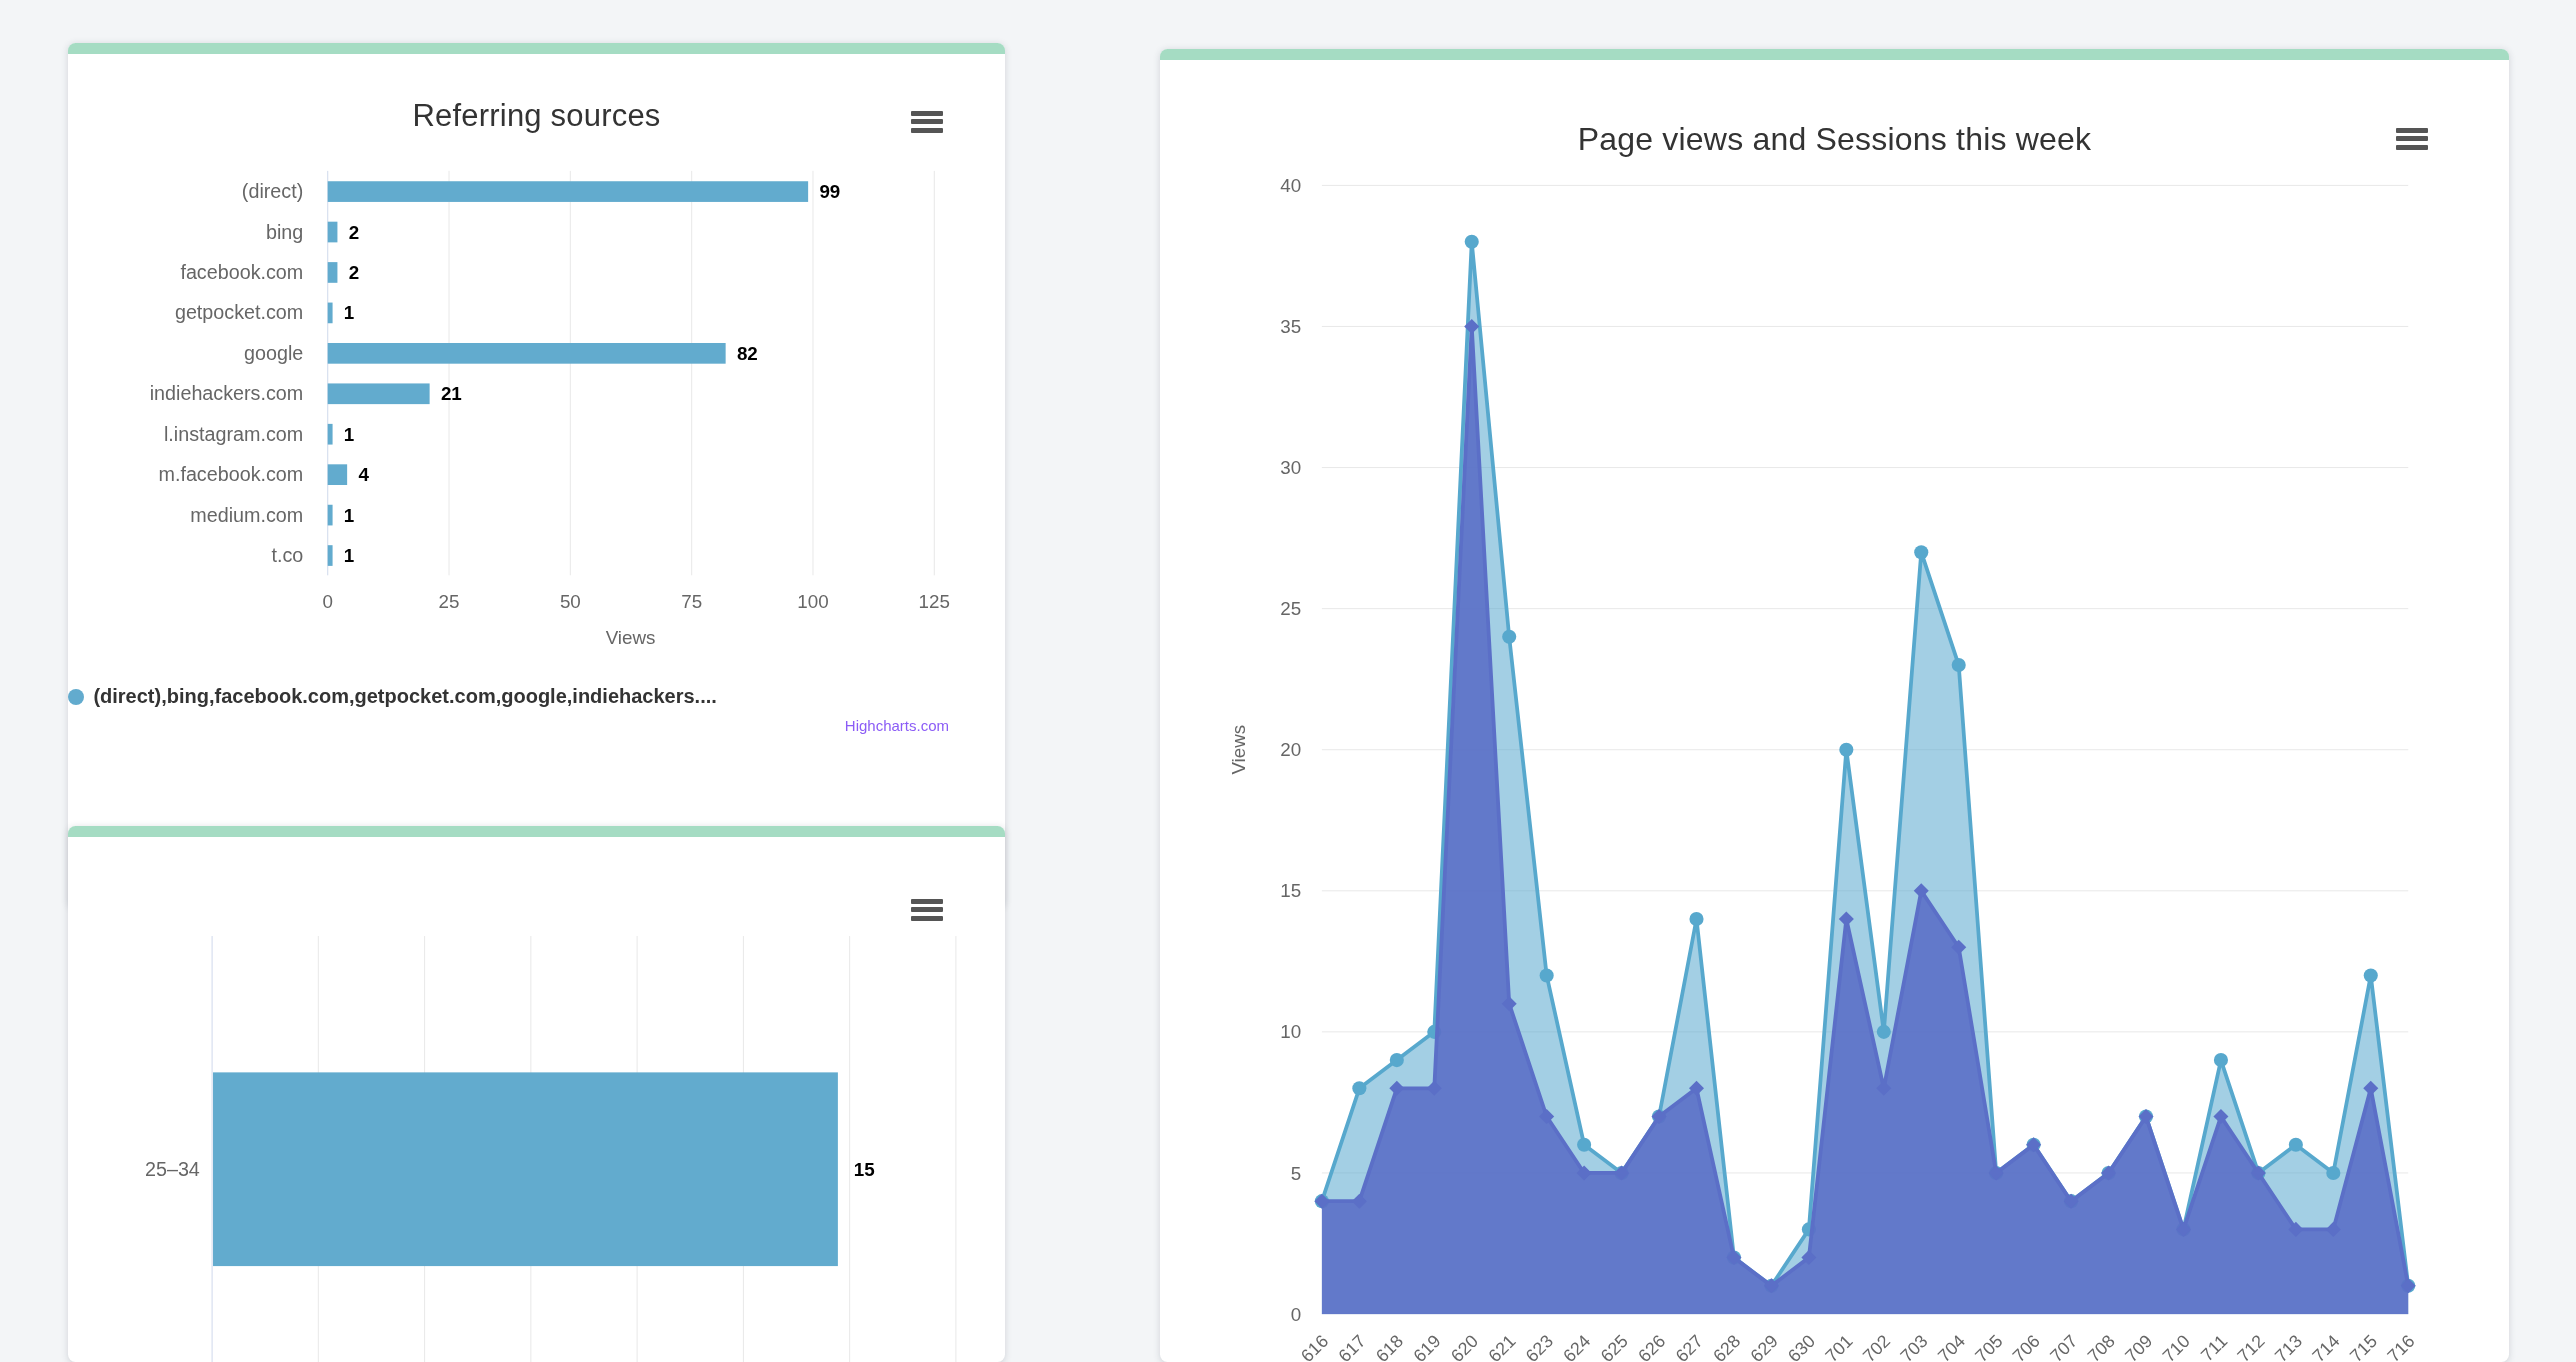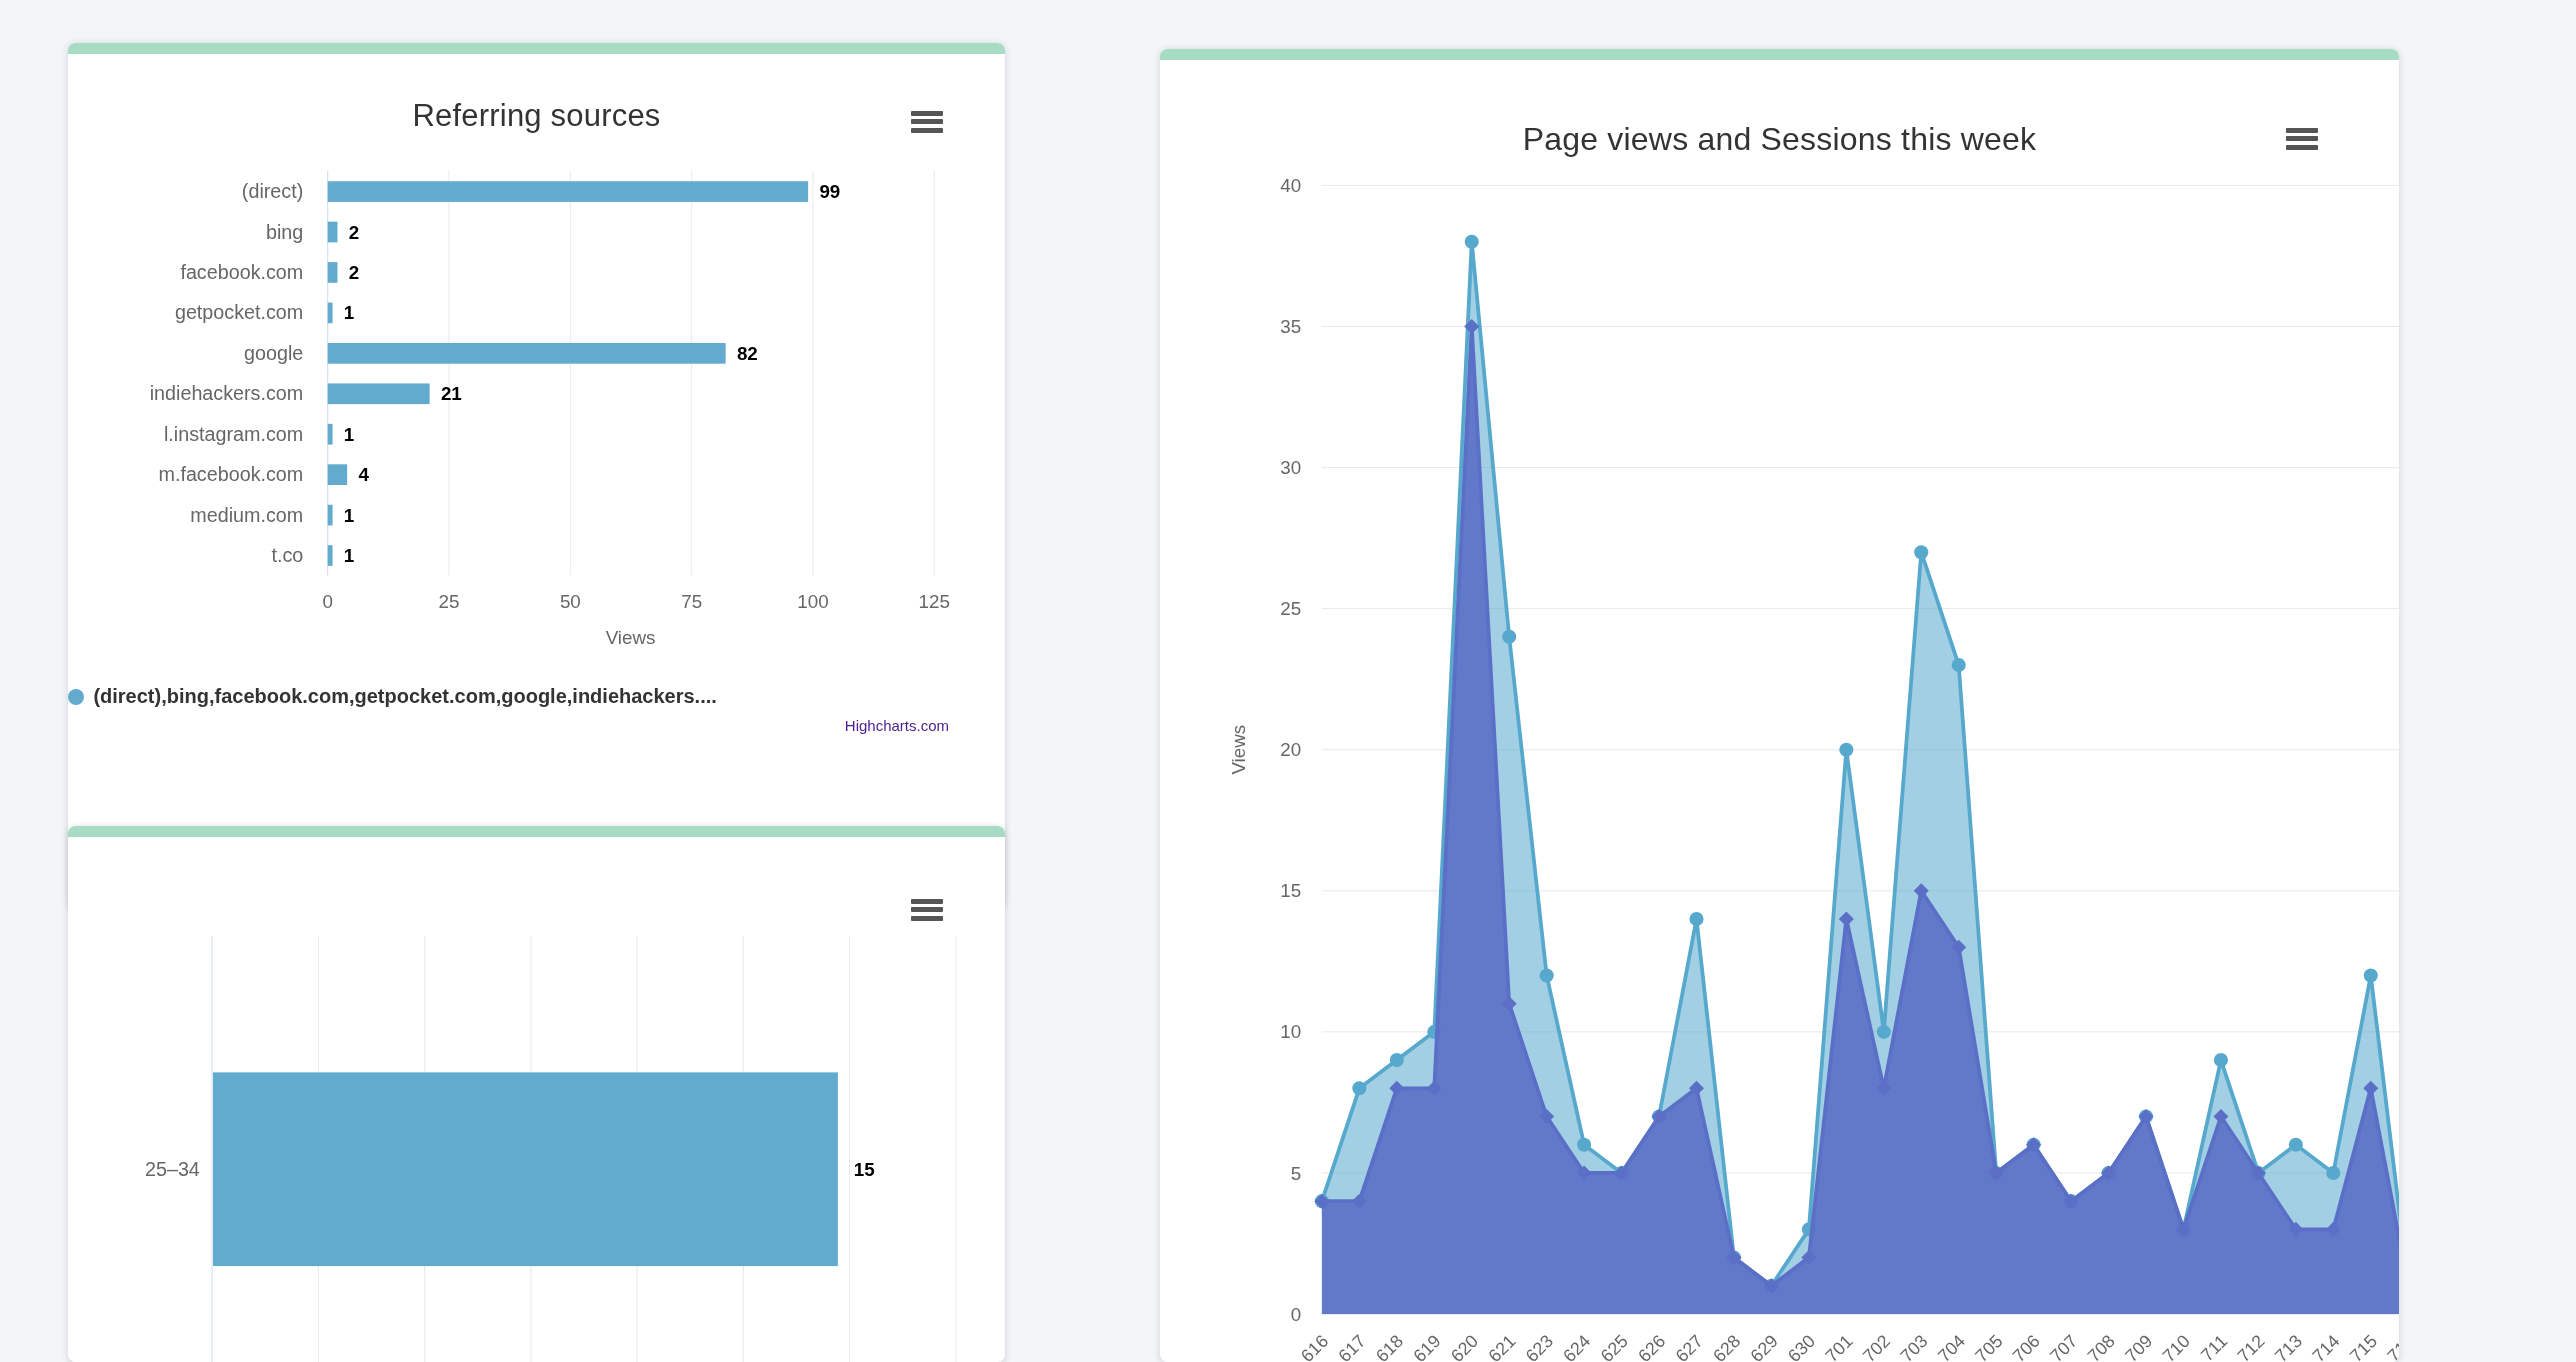--- a/index.html
+++ b/index.html
@@ -11,21 +11,21 @@
   .card-accent{position:absolute;left:0;top:0;right:0;height:11.3px}
   .chart-title{position:absolute;left:0;right:0;text-align:center;
     font-size:31px;font-weight:400;color:#333333;letter-spacing:0.2px}
   .burger{position:absolute;width:32px;height:22.6px;cursor:pointer}
   .burger i{display:block;height:4.7px;background:#555555;margin-bottom:3.8px;border-radius:0.9px}
   svg{position:absolute;left:0;top:0;font-family:"Liberation Sans",sans-serif}
   .legend{position:absolute;left:0;width:100%;text-align:left;white-space:nowrap;cursor:pointer}
   .legend-dot{display:inline-block;width:16px;height:16px;border-radius:50%;
     vertical-align:-1.9px;margin-right:9.4px}
   .legend-label{font-size:20px;font-weight:bold;color:#333333}
-  .credit{position:absolute;font-size:15px;color:#4c1d95;cursor:pointer}
+  .credit{position:absolute;font-size:15px;color:#8b5cf6;cursor:pointer}
 </style>
 </head>
 <body>
 
 <div class="page">
 
   <section class="card" style="left:68px;top:43px;width:937px;height:864px">
     <div class="card-accent" style="background: rgb(165, 220, 195);"></div>
     <h2 class="chart-title" style="top:55px">Referring sources</h2>
     <div class="burger" style="right:62px;top:68px">
@@ -105,21 +105,21 @@
           <line x1="718" y1="117" x2="718" y2="570" stroke="#e6e6e6" stroke-width="1"></line>
           <line x1="831" y1="117" x2="831" y2="570" stroke="#e6e6e6" stroke-width="1"></line>
           <line x1="944" y1="117" x2="944" y2="570" stroke="#e6e6e6" stroke-width="1"></line>
         </g>
         <text x="140" y="372" fill="#666666" font-size="21" text-anchor="end">25–34</text>
         <rect x="154" y="262" width="664.5" height="206" fill="#62abce"></rect>
         <text x="835.5" y="372" fill="#000000" font-size="20" font-weight="bold">15</text>
       </svg>
   </section>
 
-  <section class="card" style="left:1160px;top:49px;width:1239px;height:1313px">
+  <section class="card" style="left:1160px;top:49px;width:1349px;height:1313px">
     <div class="card-accent" style="background: rgb(165, 220, 195);"></div>
     <h2 class="chart-title" style="top:72px;font-size:32px">Page views and Sessions this week</h2>
     <div class="burger" style="right:81px;top:79px">
         <i></i>
         <i></i>
         <i></i>
       </div>
     <svg id="svg-week" width="1349" height="1313" viewBox="0 0 1434 1396">
         <g>
           <line x1="172" y1="1345" x2="1327" y2="1345" stroke="#ccd6eb" stroke-width="1"></line>

